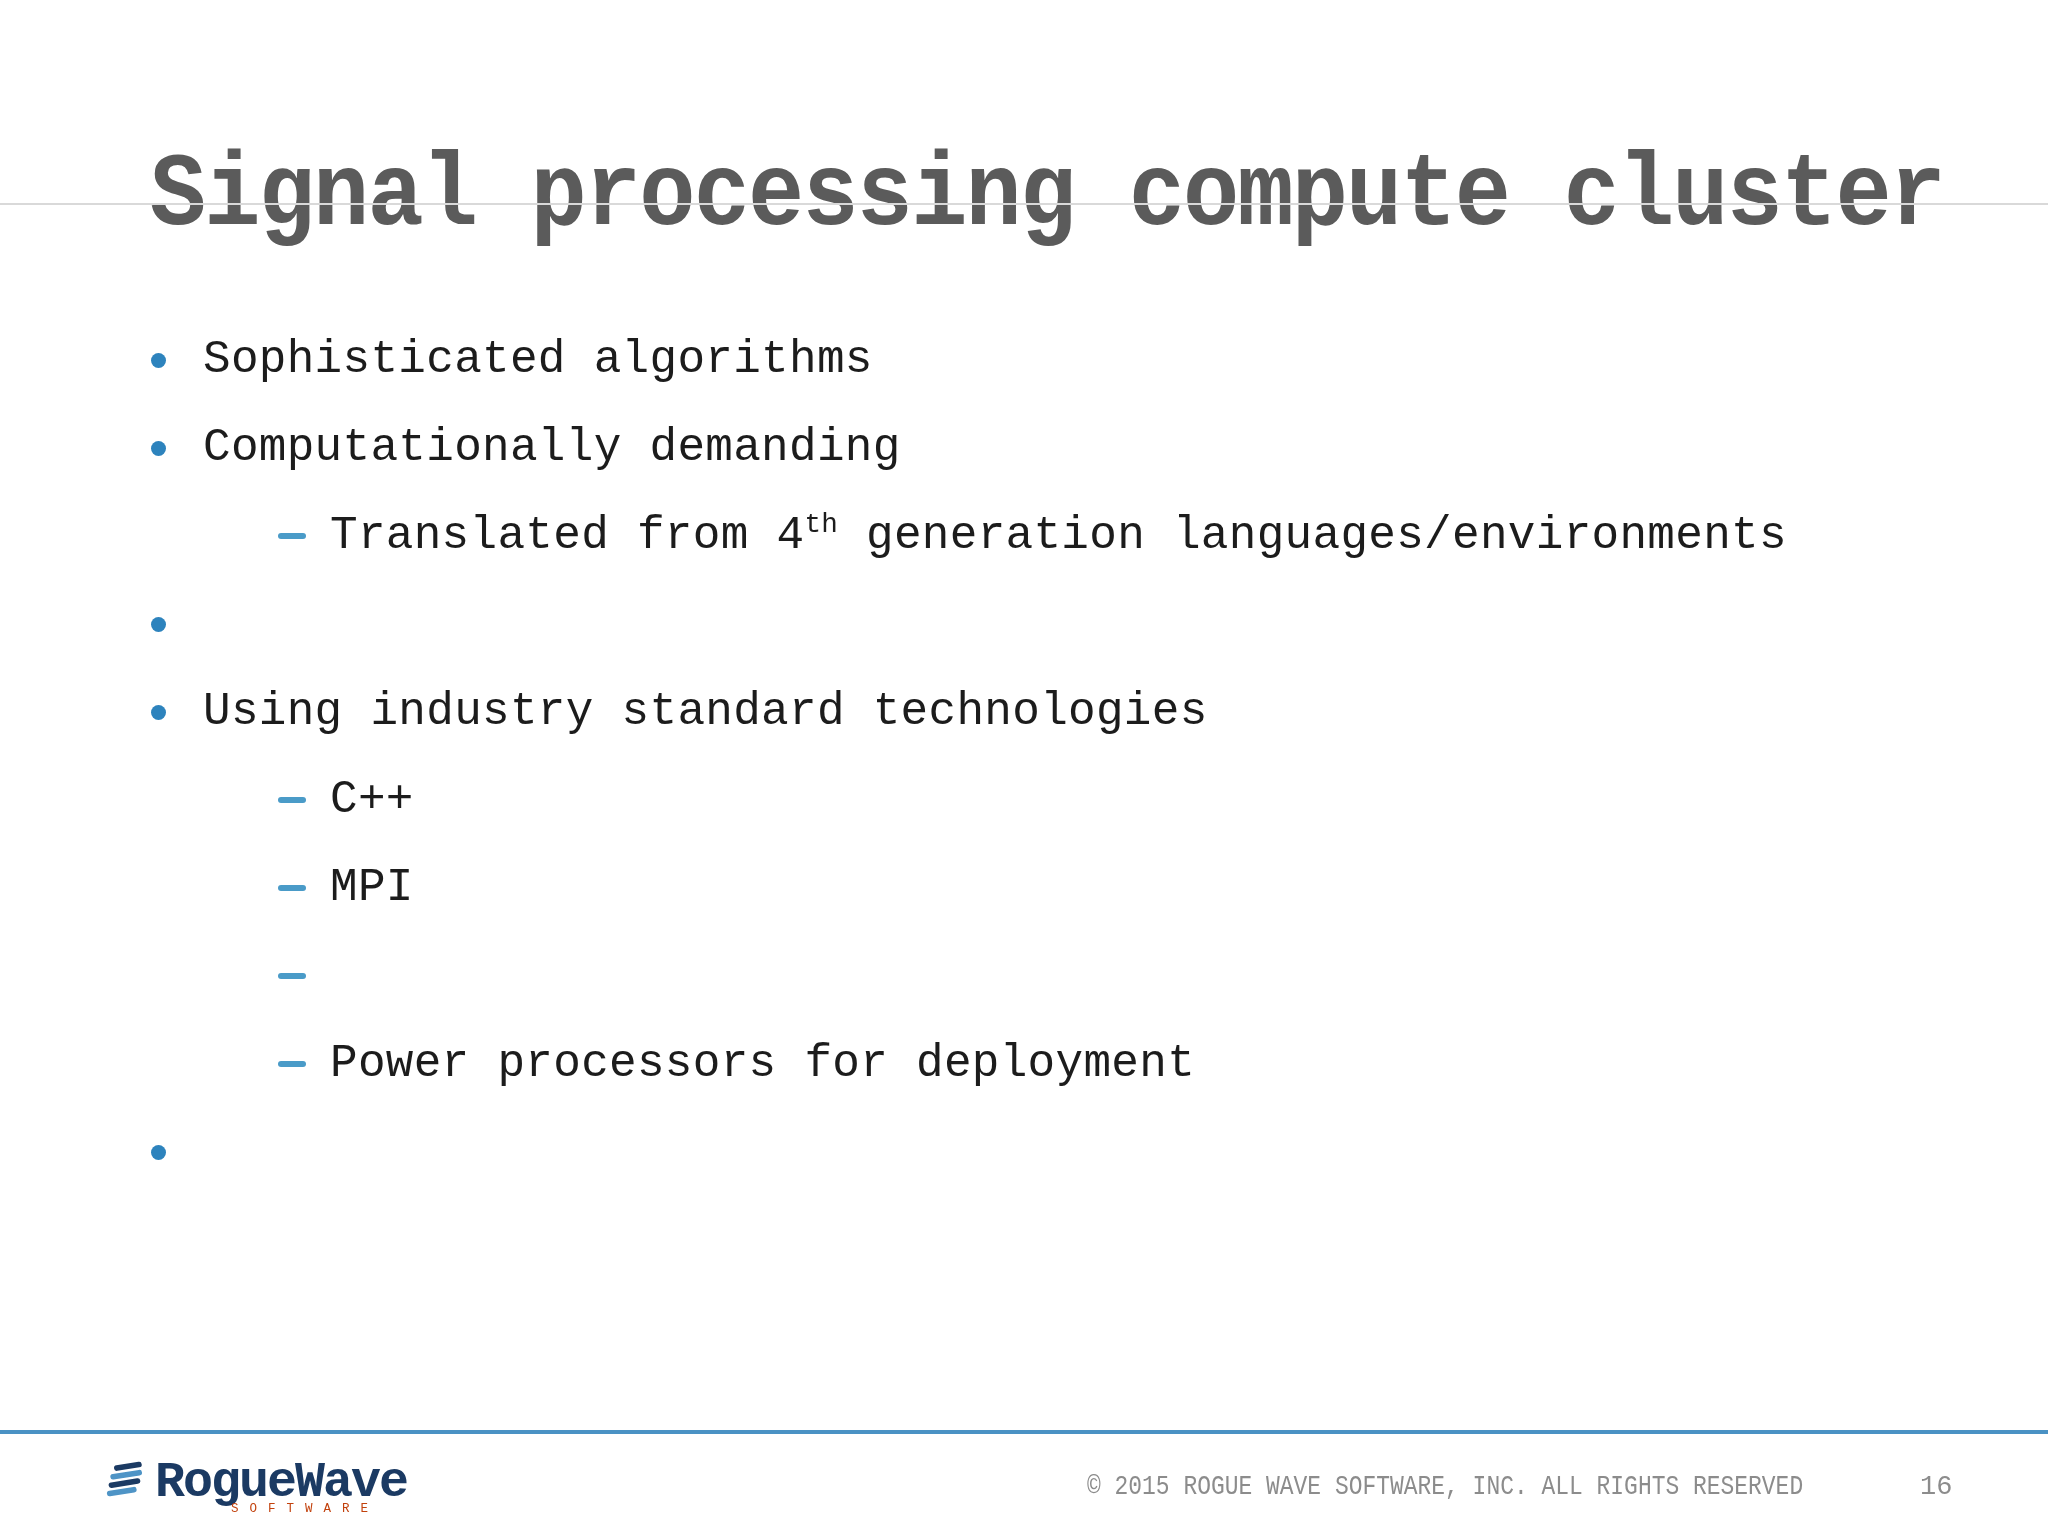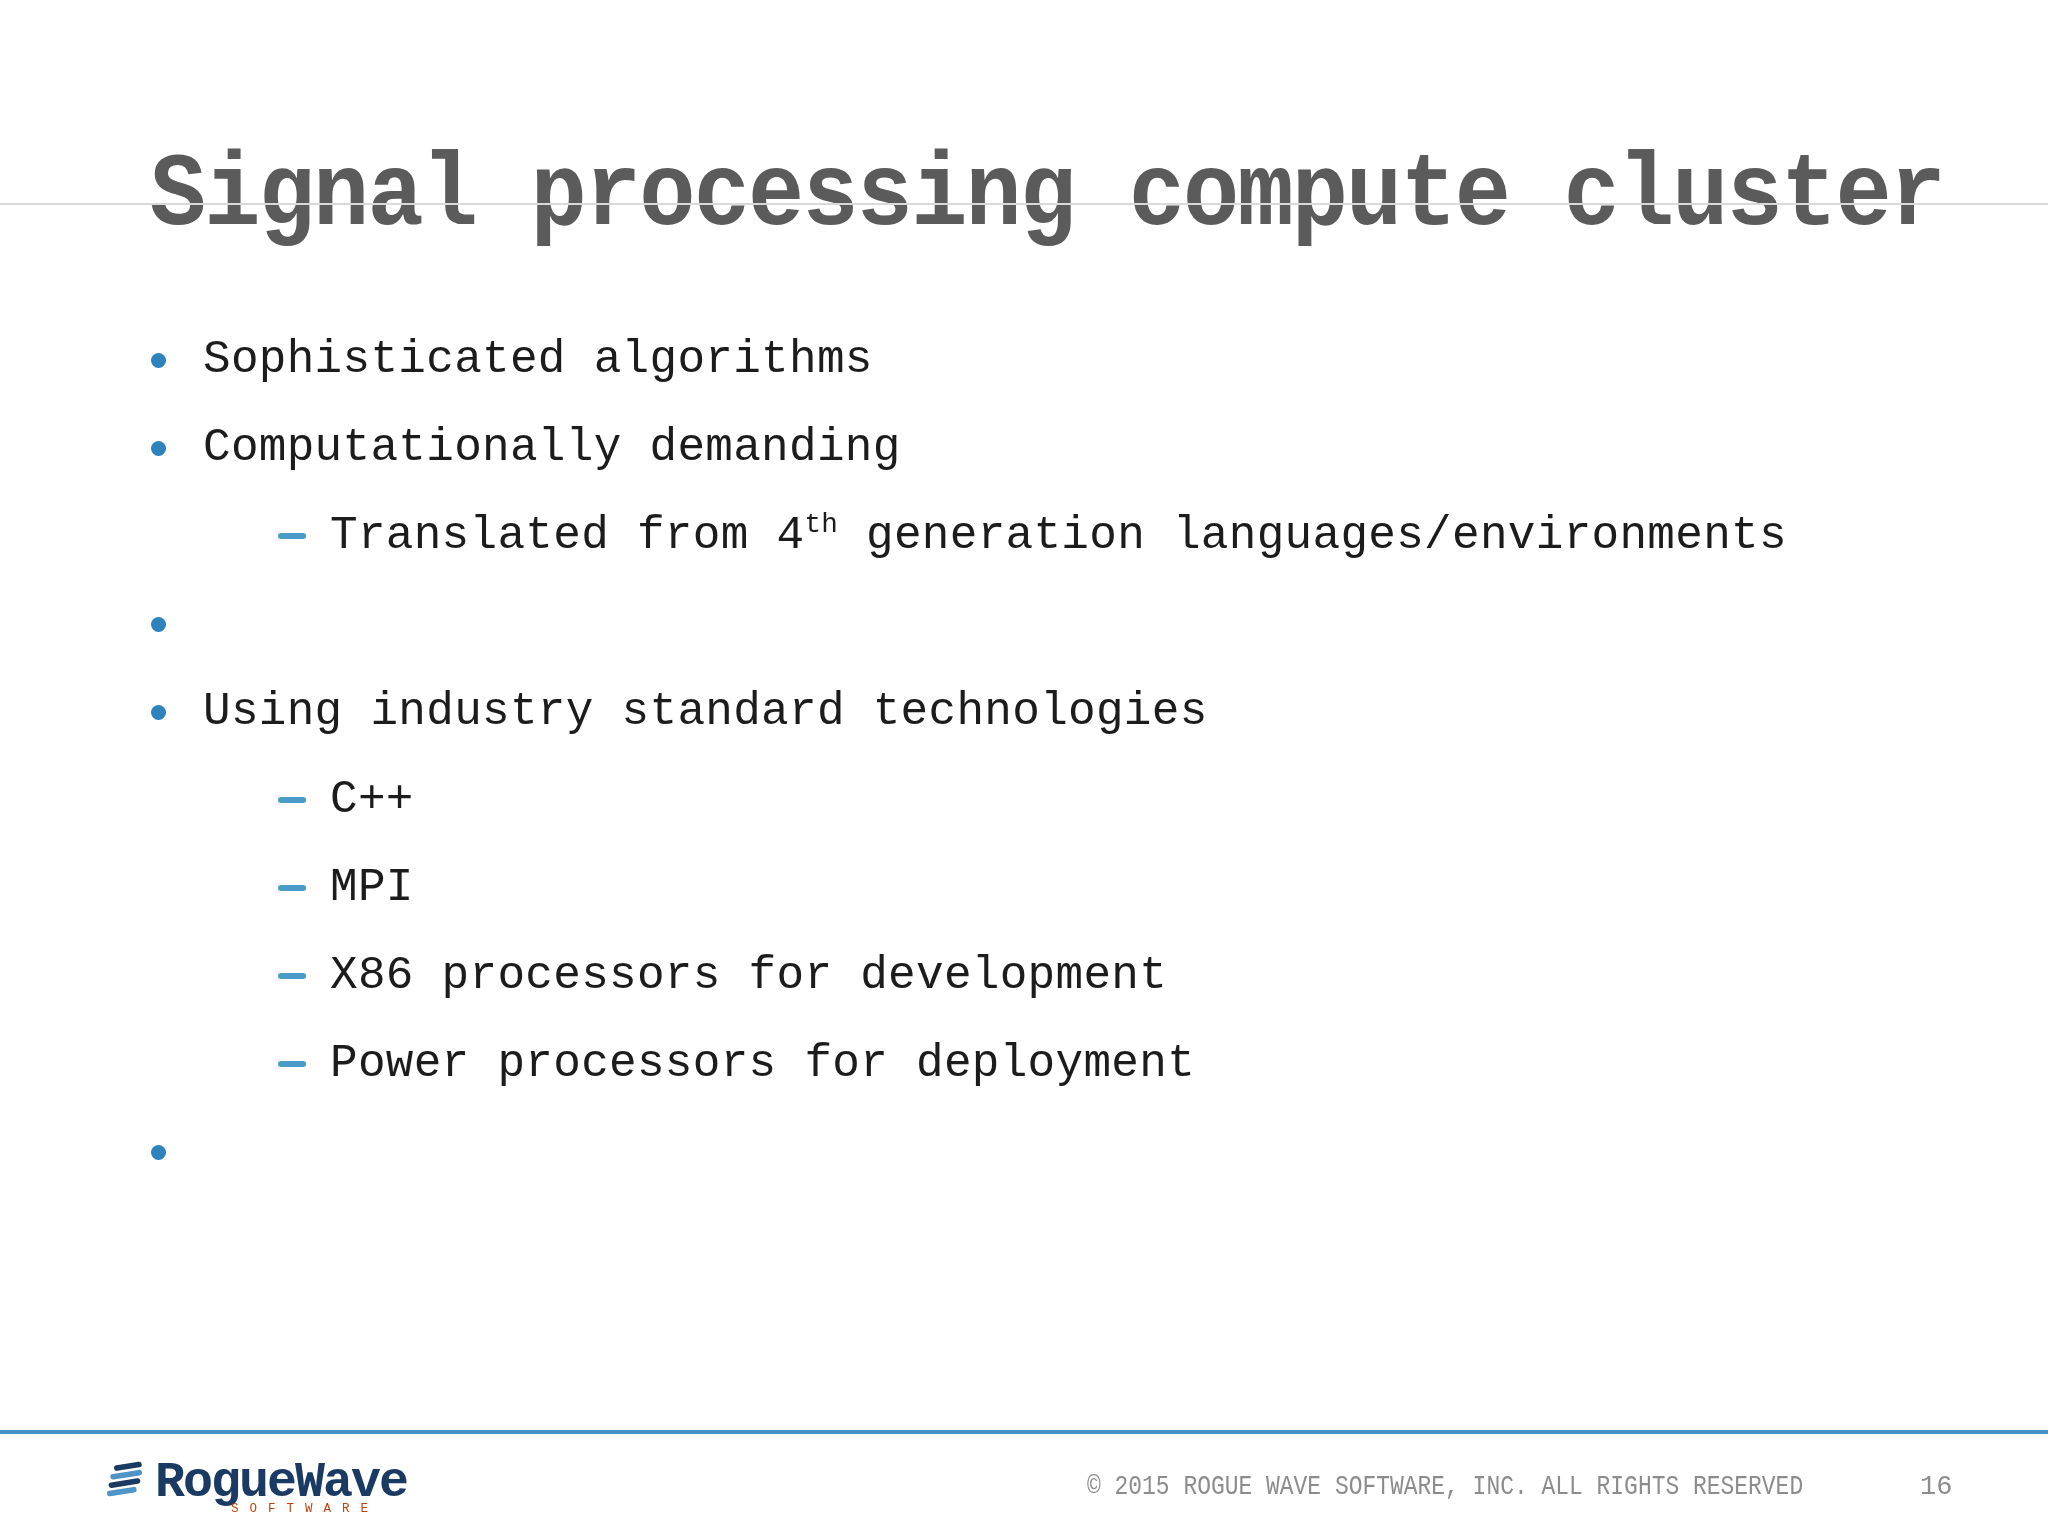--- a/index.html
+++ b/index.html
@@ -168,21 +168,20 @@
     <li class="l2">
       <span class="dash"></span>
       <span>C++</span>
     </li>
     <li class="l2">
       <span class="dash"></span>
       <span>MPI</span>
     </li>
     <li class="l2">
       <span class="dash"></span>
-      <span>X86 processors for development</span>
     </li>
     <li class="l2">
       <span class="dash"></span>
       <span>Power processors for deployment</span>
     </li>
     <li class="l1">
       <span class="dot"></span>
     </li>
   </ul>
 

